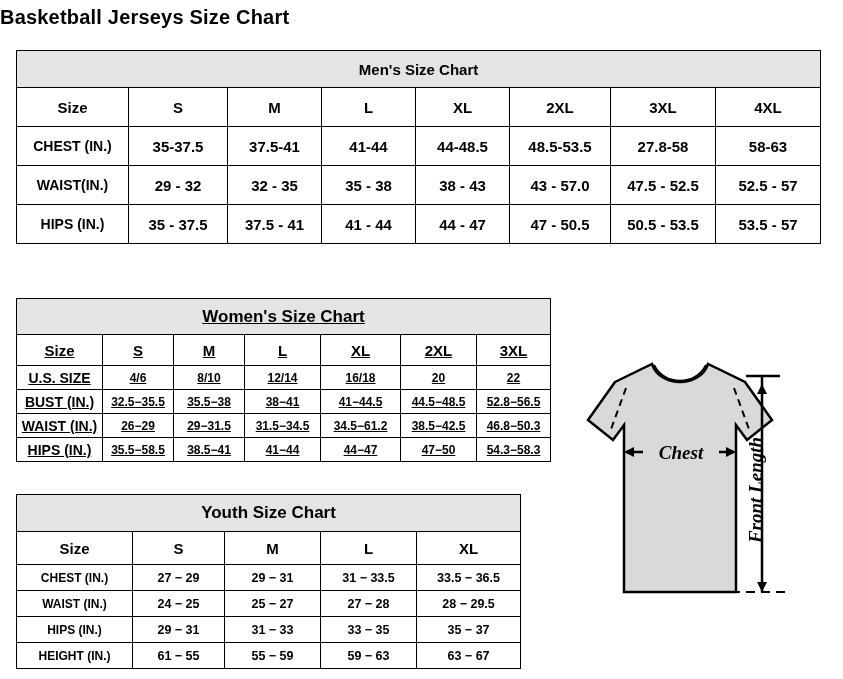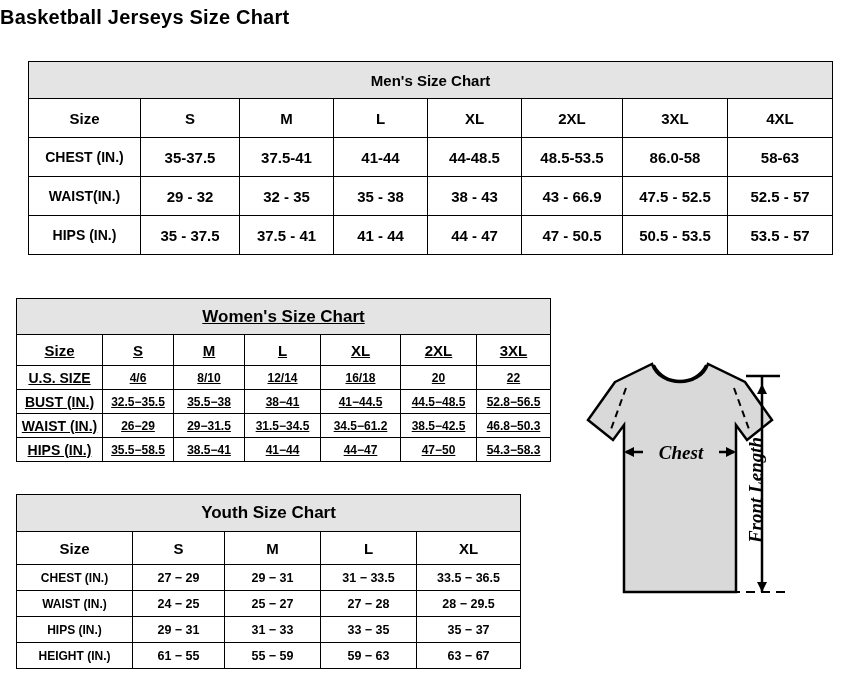--- a/index.html
+++ b/index.html
@@ -46,23 +46,22 @@
   }
   .hdr-cell {
     font-size: 15px;
     font-weight: bold;
   }
 
   
   #men-chart {
     position: absolute;
     left: 16px;
-    top: 61px;
+    top: 50px;
     width: 804px;
-    margin-left: 12px;
   }
   #men-chart td { height: 38px; font-size: 15px; }
   #men-chart .caption-cell { height: 36px; }
   #men-chart .rowlabel { font-size: 14px; }
 
   
   #women-chart {
     position: absolute;
     left: 16px;
     top: 298px;
@@ -133,30 +132,30 @@
     <td class="hdr-cell">3XL</td>
     <td class="hdr-cell">4XL</td>
   </tr>
   <tr>
     <td class="rowlabel">CHEST (IN.)</td>
     <td>35-37.5</td>
     <td>37.5-41</td>
     <td>41-44</td>
     <td>44-48.5</td>
     <td>48.5-53.5</td>
-    <td>86.0-58</td>
+    <td>27.8-58</td>
     <td>58-63</td>
   </tr>
   <tr>
     <td class="rowlabel">WAIST(IN.)</td>
     <td>29 - 32</td>
     <td>32 - 35</td>
     <td>35 - 38</td>
     <td>38 - 43</td>
-    <td>43 - 66.9</td>
+    <td>43 - 57.0</td>
     <td>47.5 - 52.5</td>
     <td>52.5 - 57</td>
   </tr>
   <tr>
     <td class="rowlabel">HIPS (IN.)</td>
     <td>35 - 37.5</td>
     <td>37.5 - 41</td>
     <td>41 - 44</td>
     <td>44 - 47</td>
     <td>47 - 50.5</td>

